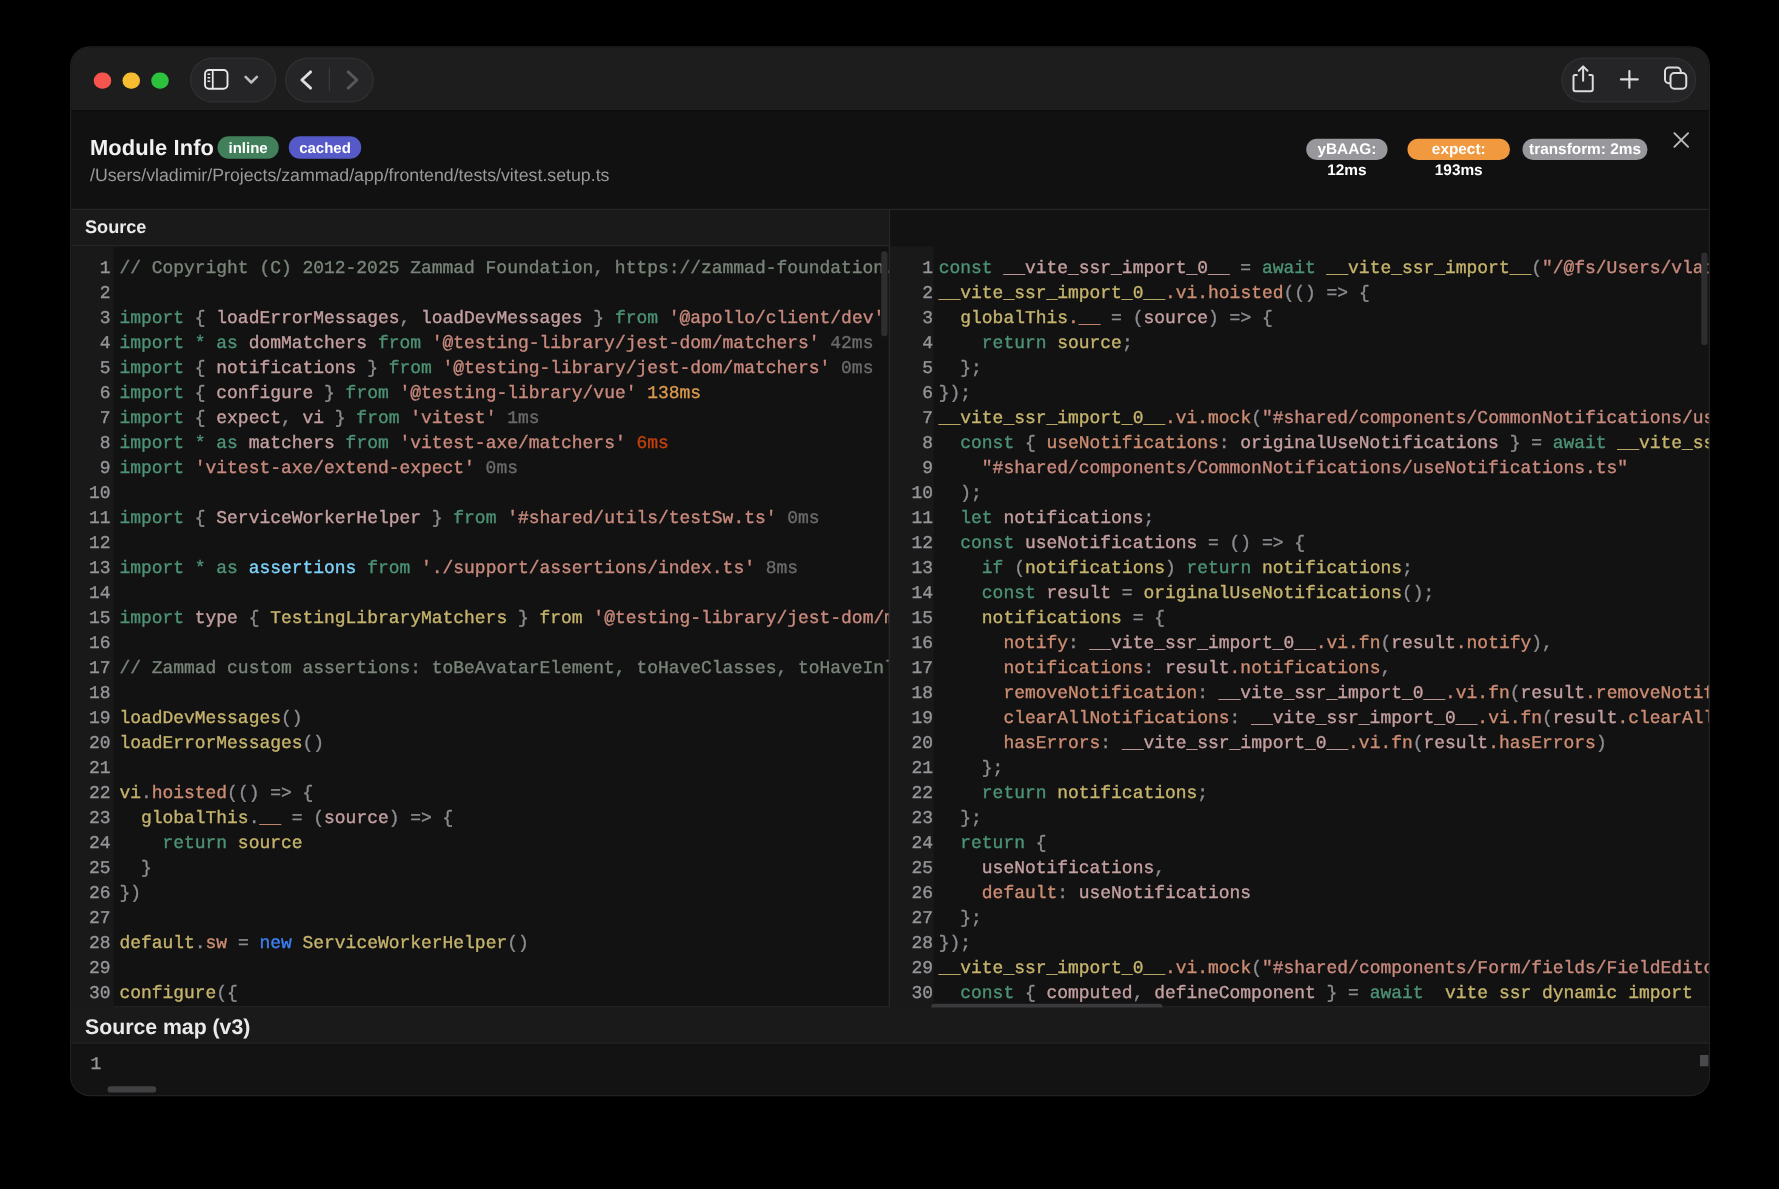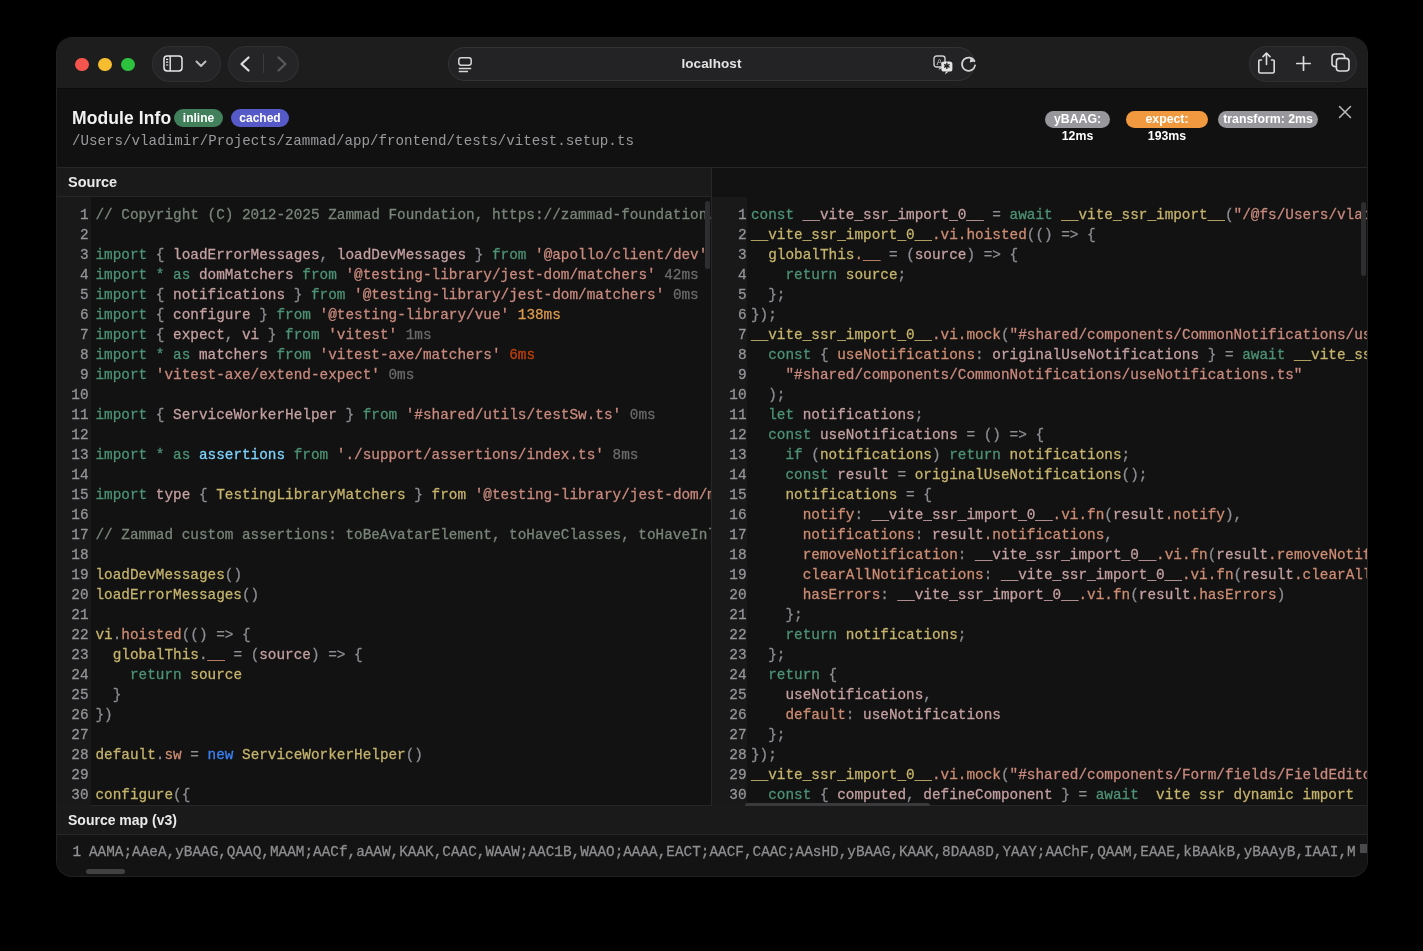--- a/index.html
+++ b/index.html
@@ -10,40 +10,40 @@
 #tb { position:absolute; left:0; top:0; width:1310px; height:51px; background:#1d1d1e; border-bottom:1px solid #0c0c0c; }
 .tl { position:absolute; top:19.5px; width:13.5px; height:13.5px; border-radius:50%; }
 .pill { position:absolute; top:7.5px; height:36px; background:#252527; border:1px solid rgba(255,255,255,0.055); border-radius:18.5px; }
 #url { position:absolute; left:391px; top:8.5px; width:527px; height:34px; background:#232325; border:1px solid rgba(255,255,255,0.07); border-radius:17.5px; }
 #url .host { position:absolute; left:0; right:0; top:8px; text-align:center; color:#e3e3e3; font-size:13.5px; font-weight:600; letter-spacing:.1px; }
 svg { position:absolute; overflow:visible; }
 
 #mh { position:absolute; left:0; top:51px; width:1310px; height:78px; background:#111112; }
 #mh .title { position:absolute; left:15px; top:19px; font-size:17.5px; font-weight:700; color:#f2f2f2; letter-spacing:.1px; }
 .badge { position:absolute; border-radius:9.5px; color:#fff; font-size:12px; font-weight:600; text-align:center; }
-#mh .path { position:absolute; left:15px; top:43.5px; font-family:Liberation Mono, monospace; font-size:14.2px; color:#9a9a9c; letter-spacing:0; }
+#mh .path { position:absolute; left:15px; top:43.5px; font-family:Liberation Sans, sans-serif; font-size:14.2px; color:#9a9a9c; letter-spacing:0; }
 .rbadge { position:absolute; top:21.5px; height:17px; border-radius:9px; color:#fff; font-size:12.3px; font-weight:700; text-align:center; line-height:17px; }
 
 #panels { position:absolute; left:0; top:129px; width:1310px; height:639px; border-top:1px solid #262628; border-bottom:1px solid #262628; }
 .phdr { position:absolute; top:0; height:29px; background:#1a1a1b; border-bottom:1px solid #262628; }
 .phdr span { position:absolute; left:11px; top:6px; font-size:14.5px; font-weight:700; color:#eaeaea; }
 #lp { position:absolute; left:0; top:0; width:654px; height:639px; overflow:hidden; }
 #rp { position:absolute; left:655px; top:0; width:655px; height:639px; overflow:hidden; }
 #pdiv { position:absolute; left:654px; top:0; width:1px; height:639px; background:#28282a; }
 .gutbg { position:absolute; top:29px; height:610px; background:#19191a; }
 pre, .gnum { font-family:"Liberation Mono", monospace; font-size:14.37px; line-height:20px; -webkit-text-stroke:0.28px; }
 .code { position:absolute; top:36.5px; white-space:pre; color:#d4d0c4; }
 .code i { font-style:normal; }
 .gnum { position:absolute; top:36.5px; white-space:pre; color:#96969a; text-align:right; }
 
 .vthumb { position:absolute; width:5.5px; border-radius:3px; background:#2e2e30; }
 .hthumb { position:absolute; height:5.5px; border-radius:3px; background:#3a3a3c; }
 
 #smh { position:absolute; left:0; top:768px; width:1310px; height:29px; background:#1a1a1b; border-bottom:1px solid #262628; }
-#smh span { position:absolute; left:11px; top:6px; font-size:14px; font-weight:700; color:#eaeaea;text-align:center; }
+#smh span { position:absolute; left:11px; top:6px; font-size:17px; font-weight:700; color:#eaeaea;text-align:center; }
 #smrow { position:absolute; left:0; top:797px; width:1310px; height:41px; background:#131314; overflow:hidden; }
 </style></head><body>
 <div id="win">
   <div id="tb">
     <div class="tl" style="left:18px;background:#f6554e"></div>
     <div class="tl" style="left:41px;background:#f5bd2f"></div>
     <div class="tl" style="left:64px;background:#2dc23e"></div>
     <div class="pill" style="left:95px;width:69px"></div>
     <div class="pill" style="left:171px;width:71px"></div>
 
@@ -60,43 +60,20 @@
     </svg>
 
     <svg style="left:183px;top:18px" width="10" height="16" viewBox="0 0 10 16">
       <polyline points="8.5,1.5 1.5,8 8.5,14.5" fill="none" stroke="#dddddd" stroke-width="2.3" stroke-linecap="round" stroke-linejoin="round"></polyline>
     </svg>
     <div style="position:absolute;left:206px;top:16px;width:1px;height:19px;background:#3a3a3c"></div>
 
     <svg style="left:220px;top:18px" width="10" height="16" viewBox="0 0 10 16">
       <polyline points="1.5,1.5 8.5,8 1.5,14.5" fill="none" stroke="#58585a" stroke-width="2.3" stroke-linecap="round" stroke-linejoin="round"></polyline>
     </svg>
-    <div id="url">
-
-      <svg style="left:9px;top:9px" width="14" height="16" viewBox="0 0 14 16">
-        <rect x="0.8" y="0.8" width="12.4" height="7.4" rx="2.4" fill="none" stroke="#d6d6d6" stroke-width="1.5"></rect>
-        <line x1="0.8" y1="11.4" x2="13.2" y2="11.4" stroke="#d6d6d6" stroke-width="1.5"></line>
-        <line x1="0.8" y1="14.6" x2="10" y2="14.6" stroke="#d6d6d6" stroke-width="1.5"></line>
-      </svg>
-      <div class="host">localhost</div>
-
-      <svg style="left:484px;top:7px" width="20" height="20" viewBox="0 0 20 20">
-        <rect x="1" y="1" width="11" height="11" rx="2.6" fill="none" stroke="#cfcfcf" stroke-width="1.4"></rect>
-        <text x="6.5" y="9.8" font-size="9" fill="#cfcfcf" text-anchor="middle" font-family="Liberation Sans">A</text>
-        <path d="M7 12 L5.4 15 L9 13 Z" fill="#cfcfcf"></path>
-        <rect x="8.4" y="6.4" width="11" height="10.2" rx="2.6" fill="#e4e4e4"></rect>
-        <text x="13.9" y="14.4" font-size="8.6" fill="#1d1d1e" text-anchor="middle" font-family="Liberation Sans">✱</text>
-        <path d="M13 16.4 L12 19.4 L15.6 16.6 Z" fill="#e4e4e4"></path>
-      </svg>
-
-      <svg style="left:511px;top:8px" width="17" height="18" viewBox="0 0 17 18">
-        <path d="M 14.5 5.2 A 6.6 6.6 0 1 0 15.1 9.4" fill="none" stroke="#d3d3d3" stroke-width="1.7" stroke-linecap="round"></path>
-        <path d="M 10.6 1.2 L 15.0 5.2 L 9.8 6.6 Z" fill="#d3d3d3"></path>
-      </svg>
-    </div>
     <div class="pill" style="left:1192px;width:108px"></div>
 
     <svg style="left:1201px;top:14px" width="17" height="22" viewBox="0 0 17 22">
       <path d="M3.5 8 H1.8 A1 1 0 0 0 0.8 9 V19.4 A1.6 1.6 0 0 0 2.4 21 H14.6 A1.6 1.6 0 0 0 16.2 19.4 V9 A1 1 0 0 0 15.2 8 H13.5" fill="none" stroke="#dcdcdc" stroke-width="1.6" stroke-linecap="round"></path>
       <line x1="8.5" y1="1.6" x2="8.5" y2="12.5" stroke="#dcdcdc" stroke-width="1.6" stroke-linecap="round"></line>
       <polyline points="5,4.6 8.5,1.1 12,4.6" fill="none" stroke="#dcdcdc" stroke-width="1.6" stroke-linecap="round" stroke-linejoin="round"></polyline>
     </svg>
 
     <svg style="left:1239px;top:18px" width="15" height="15" viewBox="0 0 15 15">
       <line x1="7.5" y1="0.8" x2="7.5" y2="14.2" stroke="#dcdcdc" stroke-width="1.7" stroke-linecap="round"></line>
@@ -254,17 +231,16 @@
   <i style="color:#4d9375">const </i><i style="color:#8d8d92">{ </i><i style="color:#c5a0a1">computed</i><i style="color:#8d8d92">, </i><i style="color:#c5a0a1">defineComponent</i><i style="color:#8d8d92"> } </i><i style="color:#8d8d92">= </i><i style="color:#4d9375">await </i><i style="color:#c6b46c"> vite ssr dynamic import  (</i></pre>
       <div class="vthumb" style="left:648.5px;top:34px;height:74px"></div>
       <div class="hthumb" style="left:33px;top:634.5px;width:185px"></div>
     </div>
   </div>
   <div id="smh">
       <span>Source map (v3)</span>
     </div>
   <div id="smrow">
     <div class="gnum" style="left:0;width:24px;top:6.5px">1</div>
-    <pre class="code" style="left:32px;top:6.5px;color:#8e8e90">AAMA;AAeA,yBAAG,QAAQ,MAAM;AACf,aAAW,KAAK,CAAC,WAAW;AAC1B,WAAO;AAAA,EACT;AACF,CAAC;AAsHD,yBAAG,KAAK,8DAA8D,YAAY;AAChF,QAAM,EAAE,kBAAkB,yBAAyB,IAAI,M</pre>
     <div class="hthumb" style="left:29px;top:33.5px;width:39px;background:#414143"></div>
     <div style="position:absolute;left:1303px;top:9px;width:6.5px;height:8.5px;background:#4a4a4c"></div>
   </div>
 </div>
 
 </body></html>

